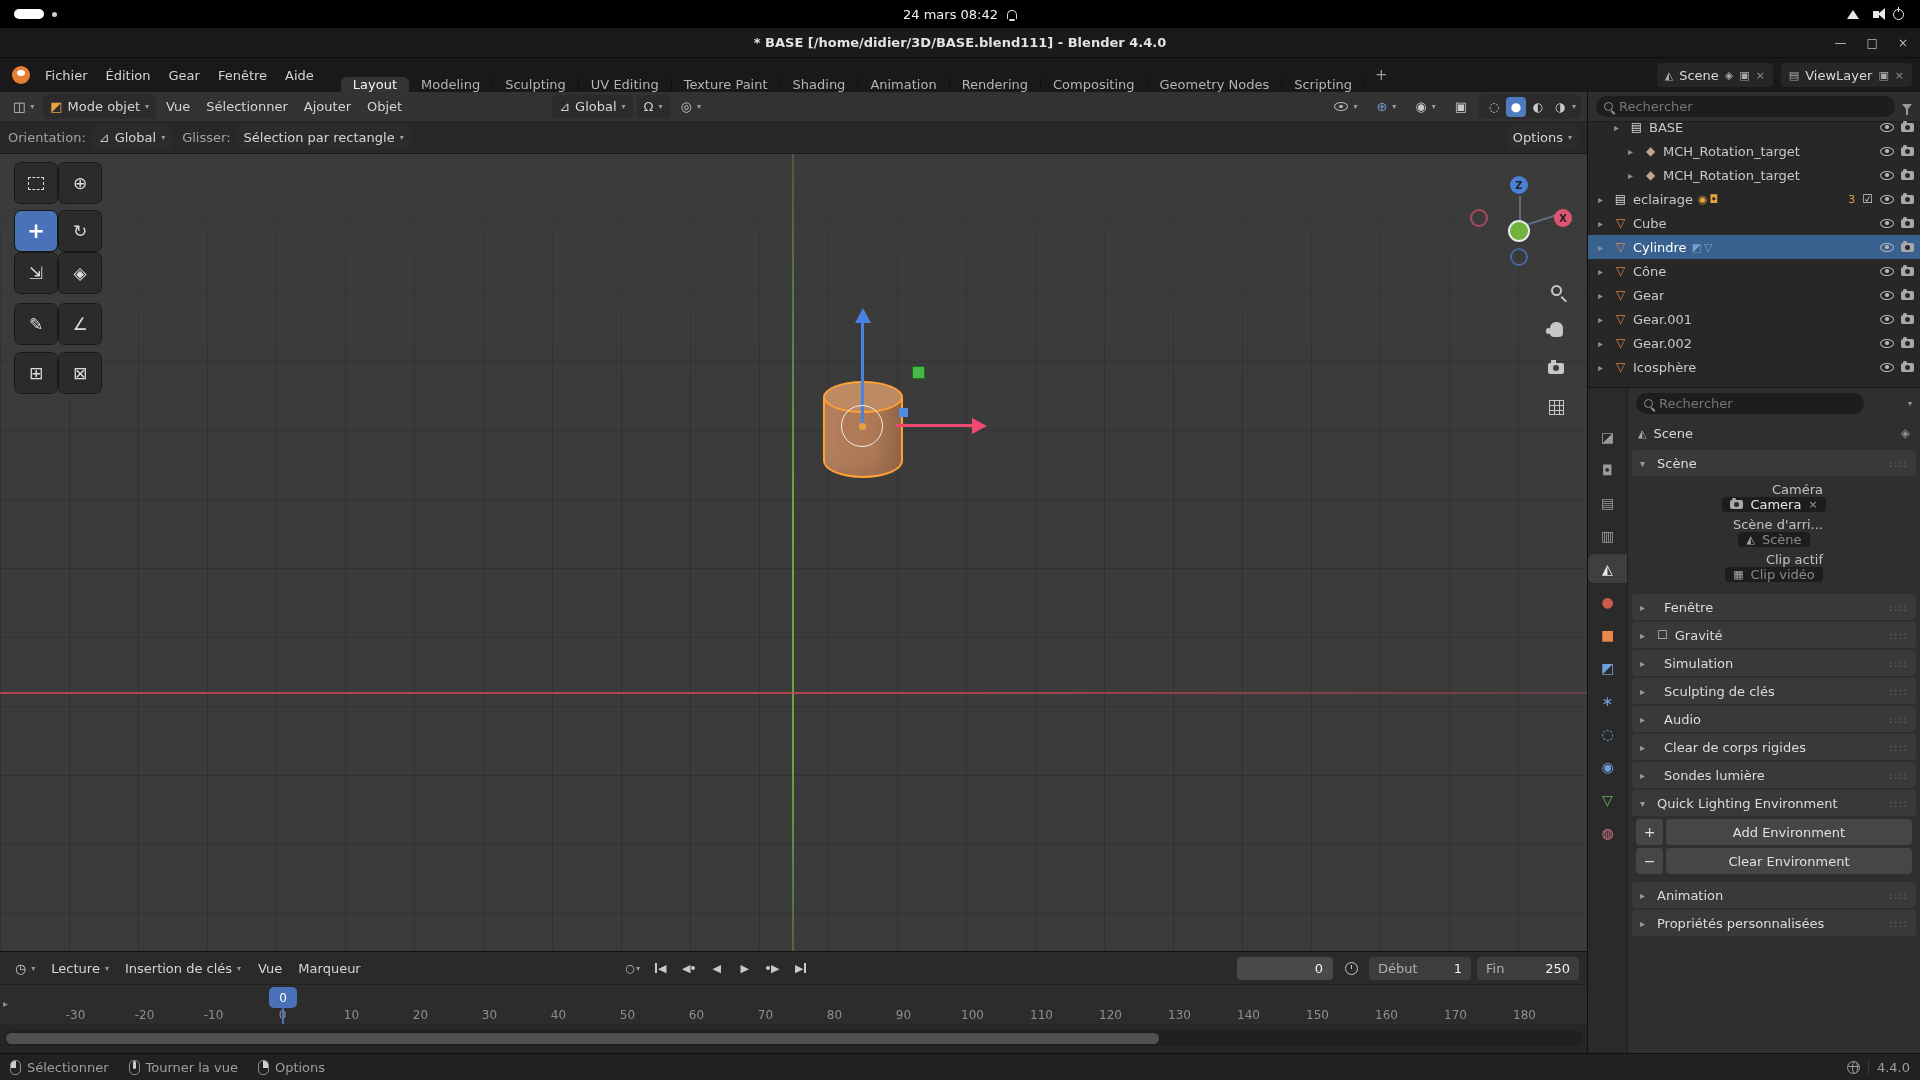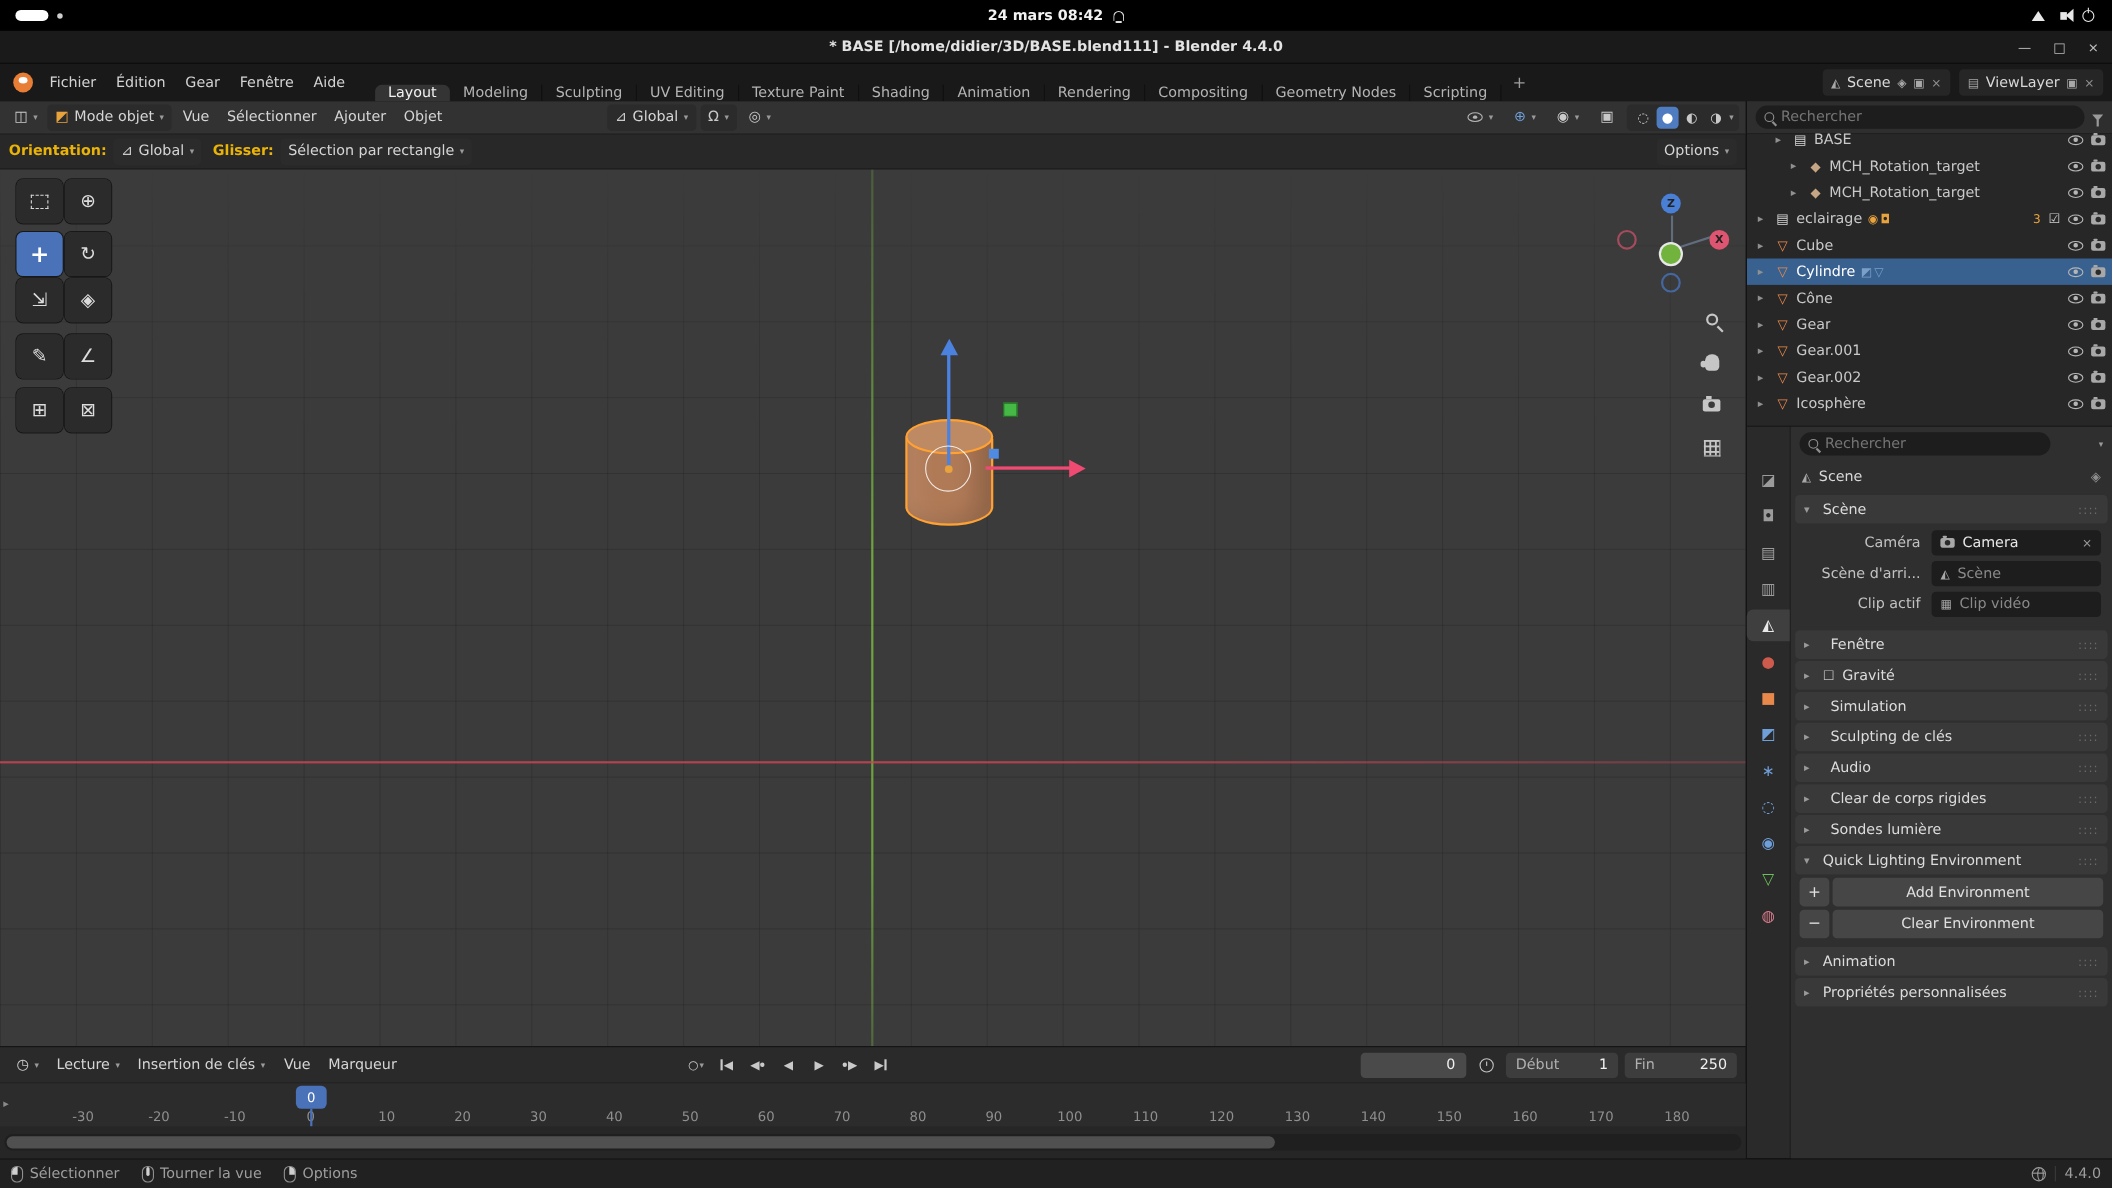--- a/index.html
+++ b/index.html
@@ -5,21 +5,21 @@
   * { box-sizing: border-box; margin: 0; padding: 0; }
   html,body { width:1920px; height:1080px; overflow:hidden; background:#000;
     font-family:"DejaVu Sans","Liberation Sans",sans-serif; font-size:13px; color:#c8c8c8;
     -webkit-user-select:none; user-select:none; }
   .screen { width:1920px; height:1080px; display:flex; flex-direction:column; }
 
   
   .sysbar { height:28px; background:#000; display:flex; align-items:center; position:relative; color:#f2f2f2; flex:none; }
   .sys-pill { width:30px; height:10px; background:#fff; border-radius:5px; margin-left:14px; }
   .sys-dot { width:5px; height:5px; background:#cfcfcf; border-radius:50%; margin-left:8px; }
-  .sys-center { position:absolute; left:50%; transform:translateX(-50%); display:flex; align-items:center; gap:9px; font-size:13px; font-weight:bold; }
+  .sys-center { position:absolute; left:50%; transform:translateX(-50%); display:flex; align-items:center; gap:9px; font-size:13px; font-weight:normal; }
   .i-bell { width:10px; height:9px; border:1.5px solid #ddd; border-bottom:none; border-radius:5px 5px 0 0; position:relative; }
   .i-bell::after { content:""; position:absolute; left:1px; right:1px; bottom:-2px; height:2px; background:#ddd; border-radius:1px; }
   .sys-right { margin-left:auto; display:flex; align-items:center; gap:14px; margin-right:16px; }
   .i-net { width:0; height:0; border-left:6px solid transparent; border-right:6px solid transparent; border-bottom:9px solid #e8e8e8; }
   .i-vol { width:6px; height:7px; background:#e8e8e8; position:relative; }
   .i-vol::after { content:""; position:absolute; left:5px; top:-3px; border-top:6px solid transparent; border-bottom:6px solid transparent; border-right:7px solid #e8e8e8; }
   .i-pwr { width:11px; height:11px; border:1.5px solid #e8e8e8; border-radius:50%; position:relative; }
   .i-pwr::after { content:""; position:absolute; left:3.5px; top:-3px; width:1.5px; height:5px; background:#e8e8e8; }
 
   
@@ -54,21 +54,21 @@
   .hdr-btn.pill { background:#2b2b2b; }
   .caret { font-size:8px; color:#9a9a9a; }
   .hdr-menu { padding:0 8px; height:24px; display:flex; align-items:center; color:#d5d5d5; border-radius:4px; }
   .hdr-sep { width:10px; }
   .glyph { font-size:13px; color:#c9c9c9; }
   .glyph.orange { color:#e8a33d; }
   .glyph.blue { color:#6f9fd8; }
   .shade-group { display:flex; align-items:center; gap:2px; background:#2b2b2b; border-radius:4px; padding:0 5px; height:24px; }
   .shade-ic { width:20px; height:20px; display:flex; align-items:center; justify-content:center; border-radius:4px; font-size:12px; color:#c9c9c9; }
   .shade-ic.active { background:#4f7cc0; color:#fff; }
-  .lbl { color:#eab308; margin-right:6px;font-weight:bold; }
+  .lbl { color:#a3a3a3; margin-right:6px; }
   .i-eye { width:14px; height:9px; border:1.3px solid #b5b5b5; border-radius:50%; position:relative; display:inline-block; }
   .i-eye::after { content:""; position:absolute; left:4px; top:1.5px; width:3.5px; height:3.5px; border-radius:50%; background:#b5b5b5; }
   .i-cam { width:13px; height:9px; background:#a8a8a8; border-radius:2px; position:relative; display:inline-block; }
   .i-cam::before { content:""; position:absolute; left:4px; top:2px; width:5px; height:5px; border-radius:50%; background:#2b2b2b; }
   .i-cam::after { content:""; position:absolute; left:2px; top:-2px; width:4px; height:2px; background:#a8a8a8; border-radius:1px; }
   .i-search { width:9px; height:9px; border:1.5px solid #8f8f8f; border-radius:50%; position:relative; display:inline-block; flex:none; }
   .i-search::after { content:""; position:absolute; left:7px; top:7px; width:5px; height:1.5px; background:#8f8f8f; transform:rotate(45deg); transform-origin:0 0; }
 
   
   .viewport { flex:1; position:relative; background:#3b3b3b; overflow:hidden; min-height:0; }
@@ -188,21 +188,21 @@
   .prop-tab.c-green { color:#6cbf5a; } .prop-tab.c-pink { color:#d87a8a; }
   .prop-content { flex:1; background:#2f2f2f; display:flex; flex-direction:column; overflow:hidden; position:relative; }
   .prop-search { height:30px; flex:none; display:flex; align-items:center; gap:6px; padding:0 8px; }
   .prop-crumb { height:30px; flex:none; display:flex; align-items:center; gap:7px; padding:0 10px; color:#d8d8d8; }
   .crumb-pin { margin-left:auto; color:#8f8f8f; font-size:12px; }
   .panel-h { height:26px; margin:2px 4px 0 4px; background:#393939; border-radius:4px; display:flex; align-items:center; gap:7px; padding:0 8px; color:#dcdcdc; flex:none; }
   .panel-h .chev { color:#9a9a9a; font-size:10px; width:10px; }
   .dots { margin-left:auto; color:#6a6a6a; letter-spacing:1px; font-size:11px; }
   .pcheck { font-size:12px; color:#c0c0c0; }
   .panel-body { padding:6px 10px 10px 10px; flex:none; }
-  .prop-row { display:flex; align-items:center; margin-bottom:5px; }
+  .prop-row { display:flex; align-items:center; margin-bottom:5px;flex-direction:column; }
   .prop-label { width:118px; flex:none; text-align:right; padding-right:10px; color:#c2c2c2; }
   .prop-field { flex:1; height:23px; background:#1d1d1d; border-radius:4px; display:flex; align-items:center; gap:7px; padding:0 8px; color:#e8e8e8; }
   .prop-field.muted { color:#8a8a8a; }
   .field-x { margin-left:auto; color:#9a9a9a; font-size:11px; }
   .qle-row { display:flex; gap:3px; margin:3px 8px 0 8px; }
   .sq-btn { width:27px; height:26px; background:#464646; border-radius:4px; display:flex; align-items:center; justify-content:center; color:#e0e0e0; font-size:14px; flex:none; }
   .wide-btn { flex:1; height:26px; background:#464646; border-radius:4px; display:flex; align-items:center; justify-content:center; color:#e0e0e0; }
   .qle-gap { height:6px; flex:none; }
 </style>
 </head>

